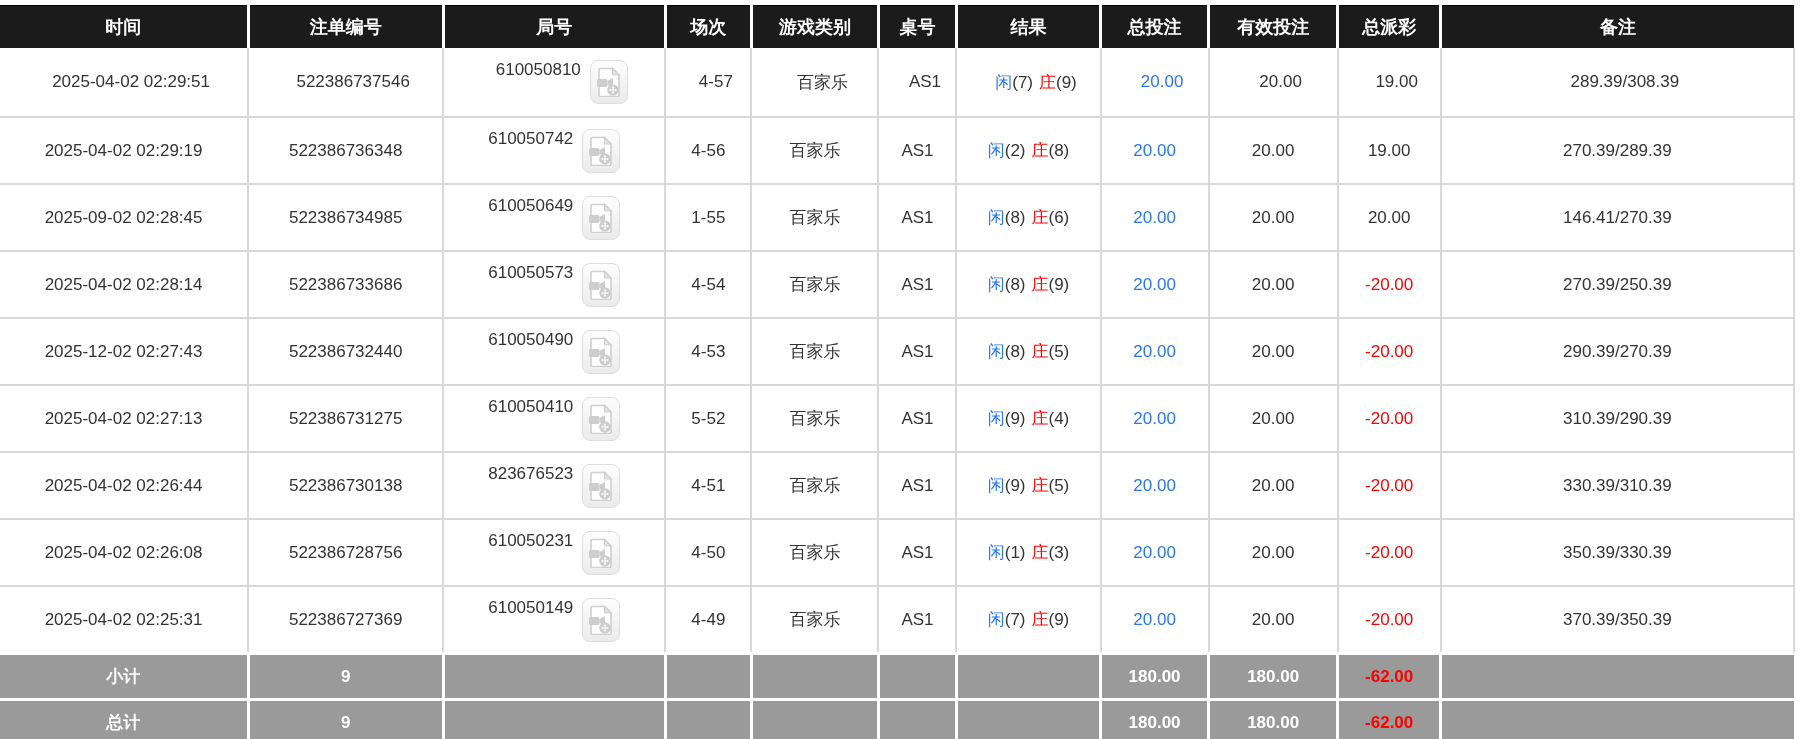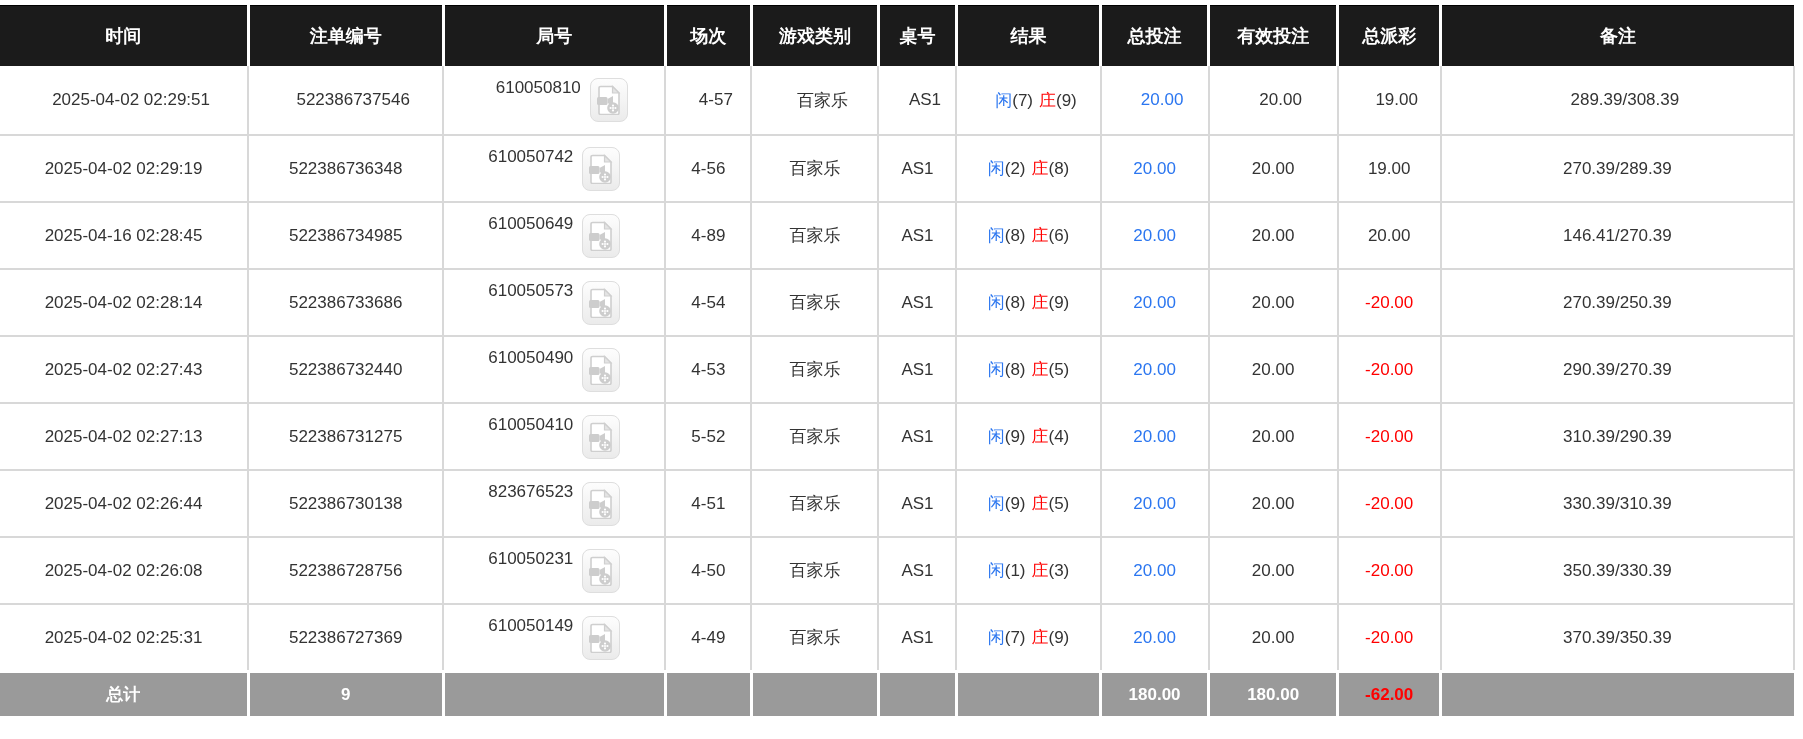--- a/index.html
+++ b/index.html
@@ -18,21 +18,21 @@
   col.c1{width:248px} col.c2{width:195px} col.c3{width:222px} col.c4{width:86px}
   col.c5{width:127px} col.c6{width:78px} col.c7{width:144px} col.c8{width:108px}
   col.c9{width:129px} col.c10{width:103px} col.c11{width:353px}
 
   thead th {
     background: #1b1b1b;
     color: #ffffff;
     font-size: 18px;
     font-weight: bold;
     height: 42px;
-    padding: 9px;
+    padding: 0;
     text-align: center;
     border-top: 1px solid #000000;
     border-right: 3px solid #ffffff;
   }
   thead th:last-child { border-right: none; font-family: Liberation Serif, serif; }
 
   tbody tr.data td {
     background: #ffffff;
     color: #333333;
     font-size: 17px;
@@ -166,42 +166,42 @@
           <td>4-56</td>
           <td>百家乐</td>
           <td>AS1</td>
           <td><span class="res-p">闲</span><span class="res-n">(2)</span><span class="res-b">庄</span><span class="res-n">(8)</span></td>
           <td><span class="link">20.00</span></td>
           <td>20.00</td>
           <td>19.00</td>
           <td>270.39/289.39</td>
         </tr>
         <tr class="data">
-          <td>2025-04-16 02:28:45</td>
+          <td>2025-09-02 02:28:45</td>
           <td>522386734985</td>
           <td>
             <div class="round-flex">
               <span>610050649</span>
               <button class="video-btn">
                 <svg width="26" height="30" viewBox="0 0 26 30">
                   <path d="M4.5 1.5 h12 l6.5 6.5 v20 a1.5 1.5 0 0 1 -1.5 1.5 h-17 a1.5 1.5 0 0 1 -1.5 -1.5 v-25 a1.5 1.5 0 0 1 1.5 -1.5 z" fill="#ffffff" stroke="#cfcfcf" stroke-width="1.6"></path>
                   <path d="M16.5 1.5 v6.5 h6.5 z" fill="#e4e4e4" stroke="#cfcfcf" stroke-width="1.2"></path>
                   <rect x="1" y="12" width="10.5" height="8" rx="1.5" fill="#cdcdcd"></rect>
                   <path d="M11.5 14 l5.5 -3 v10 l-5.5 -3 z" fill="#cdcdcd"></path>
                   <circle cx="17" cy="23" r="5.8" fill="#cdcdcd"></circle>
                   <circle cx="17" cy="20.6" r="1.1" fill="#ffffff"></circle>
                   <circle cx="14.6" cy="23" r="1.1" fill="#ffffff"></circle>
                   <circle cx="19.4" cy="23" r="1.1" fill="#ffffff"></circle>
                   <circle cx="17" cy="25.4" r="1.1" fill="#ffffff"></circle>
                   <circle cx="17" cy="23" r="1" fill="#ffffff"></circle>
                 </svg>
               </button>
             </div>
           </td>
-          <td>4-89</td>
+          <td>1-55</td>
           <td>百家乐</td>
           <td>AS1</td>
           <td><span class="res-p">闲</span><span class="res-n">(8)</span><span class="res-b">庄</span><span class="res-n">(6)</span></td>
           <td><span class="link">20.00</span></td>
           <td>20.00</td>
           <td>20.00</td>
           <td>146.41/270.39</td>
         </tr>
         <tr class="data">
           <td>2025-04-02 02:28:14</td>
@@ -228,21 +228,21 @@
           <td>4-54</td>
           <td>百家乐</td>
           <td>AS1</td>
           <td><span class="res-p">闲</span><span class="res-n">(8)</span><span class="res-b">庄</span><span class="res-n">(9)</span></td>
           <td><span class="link">20.00</span></td>
           <td>20.00</td>
           <td class="neg">-20.00</td>
           <td>270.39/250.39</td>
         </tr>
         <tr class="data">
-          <td>2025-04-02 02:27:43</td>
+          <td>2025-12-02 02:27:43</td>
           <td>522386732440</td>
           <td>
             <div class="round-flex">
               <span>610050490</span>
               <button class="video-btn">
                 <svg width="26" height="30" viewBox="0 0 26 30">
                   <path d="M4.5 1.5 h12 l6.5 6.5 v20 a1.5 1.5 0 0 1 -1.5 1.5 h-17 a1.5 1.5 0 0 1 -1.5 -1.5 v-25 a1.5 1.5 0 0 1 1.5 -1.5 z" fill="#ffffff" stroke="#cfcfcf" stroke-width="1.6"></path>
                   <path d="M16.5 1.5 v6.5 h6.5 z" fill="#e4e4e4" stroke="#cfcfcf" stroke-width="1.2"></path>
                   <rect x="1" y="12" width="10.5" height="8" rx="1.5" fill="#cdcdcd"></rect>
                   <path d="M11.5 14 l5.5 -3 v10 l-5.5 -3 z" fill="#cdcdcd"></path>
@@ -381,20 +381,33 @@
             </div>
           </td>
           <td>4-49</td>
           <td>百家乐</td>
           <td>AS1</td>
           <td><span class="res-p">闲</span><span class="res-n">(7)</span><span class="res-b">庄</span><span class="res-n">(9)</span></td>
           <td><span class="link">20.00</span></td>
           <td>20.00</td>
           <td class="neg">-20.00</td>
           <td>370.39/350.39</td>
+        </tr>
+        <tr class="summary">
+          <td>小计</td>
+          <td>9</td>
+          <td></td>
+          <td></td>
+          <td></td>
+          <td></td>
+          <td></td>
+          <td>180.00</td>
+          <td>180.00</td>
+          <td class="neg">-62.00</td>
+          <td></td>
         </tr>
         <tr class="summary">
           <td>总计</td>
           <td>9</td>
           <td></td>
           <td></td>
           <td></td>
           <td></td>
           <td></td>
           <td>180.00</td>

